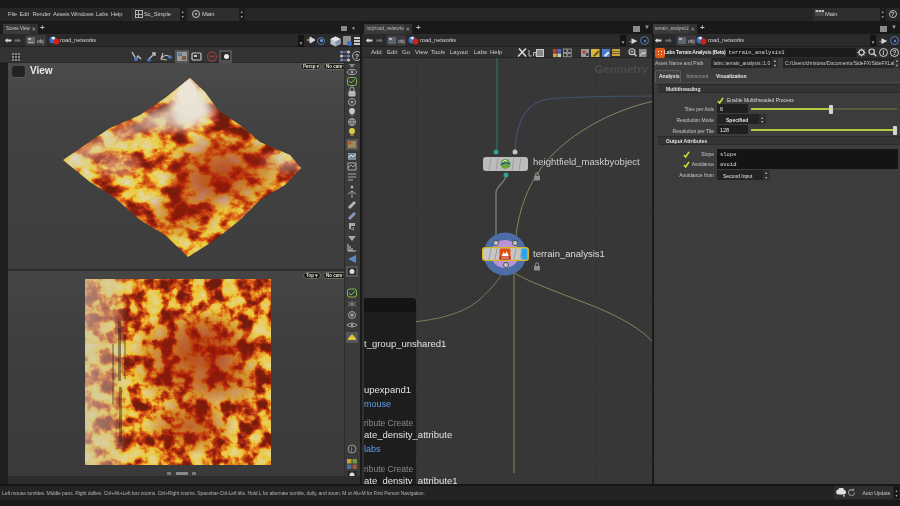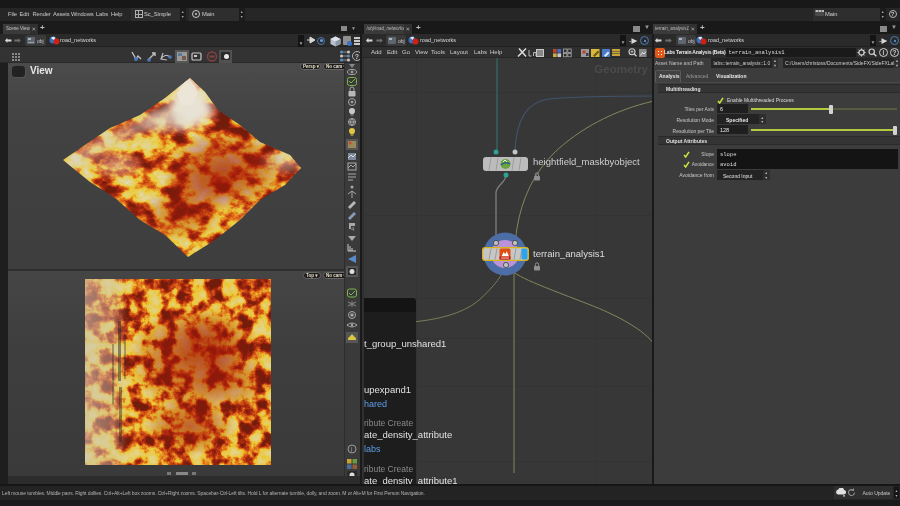--- a/index.html
+++ b/index.html
@@ -418,21 +418,21 @@
         </g>
   </svg>
   <div class="txt" style="left:169px;top:98px;font-size:9.5px;color:#cfcfcf;">heightfield_maskbyobject</div>
   <div class="txt" style="left:169px;top:190px;font-size:9.5px;color:#dedede;">terrain_analysis1</div>
 
   <div class="abs" style="left:0;top:240px;width:52px;height:186px;background:#1d1d1d;border-radius:0 4px 0 0;"></div>
   <div class="abs" style="left:0;top:240px;width:52px;height:14px;background:#141414;border-radius:0 4px 0 0;"></div>
   <div id="popuplabels">
     <div class="txt" style="left:0;top:280px;font-size:9.5px;color:#e0e0e0;">t_group_unshared1</div>
     <div class="txt" style="left:0;top:326px;font-size:9.5px;color:#e0e0e0;">upexpand1</div>
-    <div class="txt" style="left:0;top:341px;font-size:9px;color:#5f9ee8;">hared</div>
+    <div class="txt" style="left:0;top:341px;font-size:9px;color:#5f9ee8;">mouse</div>
     <div class="txt" style="left:0;top:360px;font-size:8.5px;color:#8a8a8a;">ribute Create</div>
     <div class="txt" style="left:0;top:371px;font-size:9.5px;color:#e0e0e0;">ate_density_attribute</div>
     <div class="txt" style="left:0;top:386px;font-size:9px;color:#5f9ee8;">labs</div>
     <div class="txt" style="left:0;top:406px;font-size:8.5px;color:#8a8a8a;">ribute Create</div>
     <div class="txt" style="left:0;top:417px;font-size:9.5px;color:#e0e0e0;">ate_density_attribute1</div>
   </div>
 </div>
 
 <div class="abs" style="left:652px;top:22px;width:2px;height:462px;background:#1a1a1a;"></div>
 <div class="abs" style="left:654px;top:22px;width:246px;height:12px;background:#191919;"></div>

